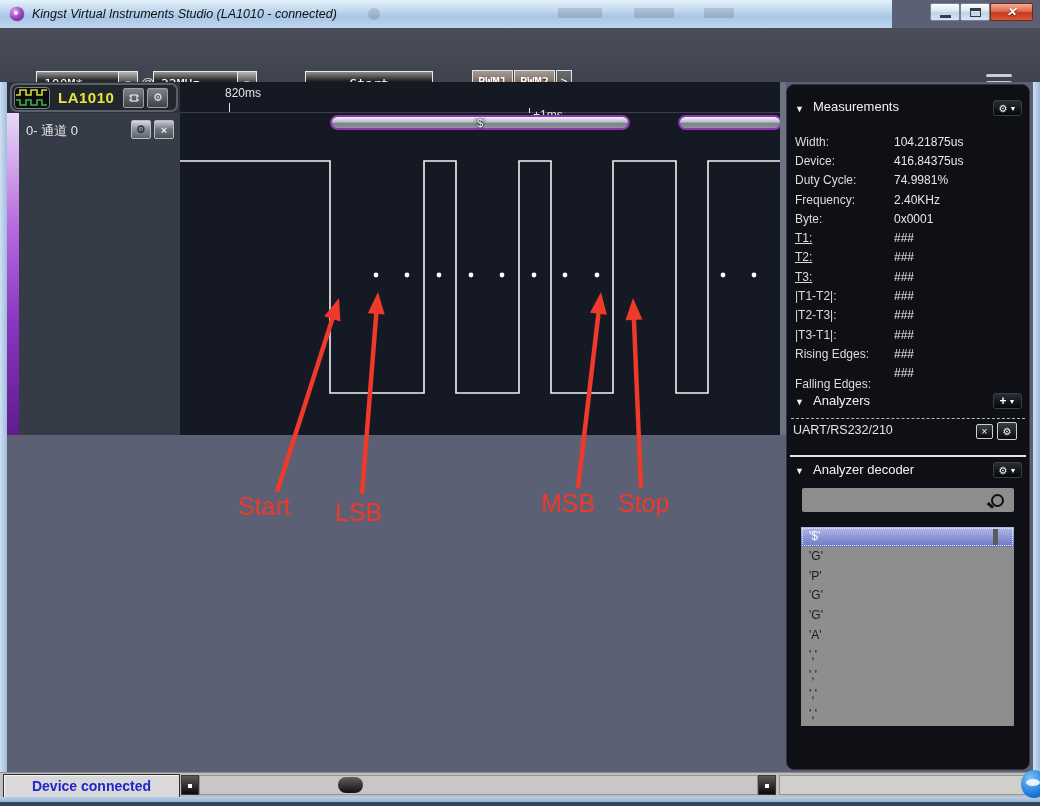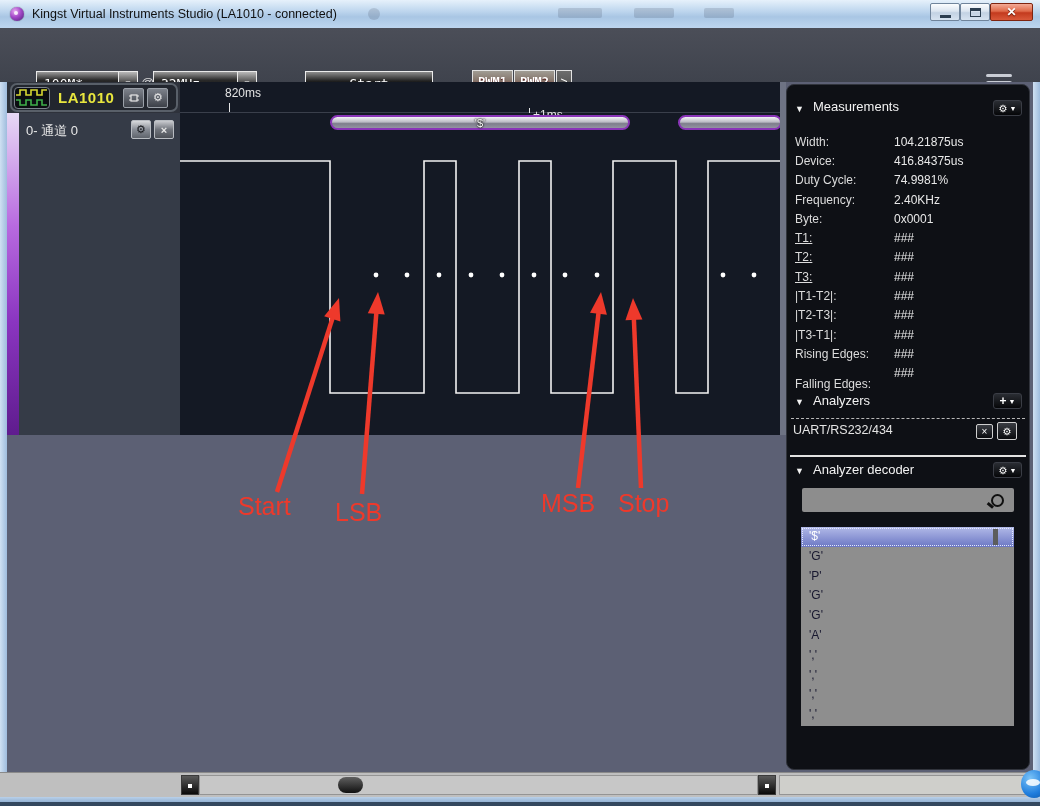--- a/index.html
+++ b/index.html
@@ -1,21 +1,21 @@
 <!DOCTYPE html>
 <html><head>
 <meta charset="utf-8">
 <style>
   html,body{margin:0;padding:0;background:#333;}
   #app{position:relative;width:1040px;height:806px;overflow:hidden;
        font-family:"Liberation Sans",sans-serif;background:#5c6074;-webkit-user-select:none;user-select:none;}
   .abs{position:absolute;}
   
-  #titlebar{left:0;top:0;width:1040px;height:28px;
-    background:linear-gradient(#e6f1fb,#bed6ee 40%,#a9c6e4 60%,#bdd6ef);border-bottom:1px solid #8fa9c6;}
+  #titlebar{left:0;top:0;width:892px;height:28px;
+    background:linear-gradient(#e6f1fb,#bed6ee 40%,#a9c6e4 60%,#bdd6ef);border-bottom:1px solid #8fa9c6;font-style:italic;}
   #app-icon{left:10px;top:7px;width:14px;height:14px;border-radius:50%;
     background:radial-gradient(circle at 35% 30%,#e6a8f0,#a348c8 45%,#4d1d78);box-shadow:0 0 1px #333;}
   #app-icon:after{content:"";position:absolute;left:4px;top:4px;width:4px;height:4px;border-radius:50%;background:#fff;opacity:.85;}
   #title-text{left:32px;top:7px;font-size:12.5px;color:#101010;white-space:nowrap;}
   .wm{opacity:.16;background:#2a3442;border-radius:2px;}
   .winbtn{top:3px;height:18px;border:1px solid #70849b;border-radius:2px;
     display:flex;align-items:center;justify-content:center;box-sizing:border-box;}
   .winbtn.silver{background:linear-gradient(#fcfdfe,#dbe5f0 45%,#c3d2e3 55%,#d7e3f0);}
   #btn-min{left:930px;width:30px;}
   #btn-max{left:960px;width:30px;}
@@ -276,21 +276,21 @@
         <div class="mrow-value" style="top:281px;">###</div>
       </div>
 
       <span class="abs tri" style="left:8px;top:312px;">▼</span>
       <span class="abs sec-title" style="left:26px;top:308px;">Analyzers</span>
       <div class="gearbtn" style="left:206px;top:308px;width:29px;height:16px;">
           <span style="font-size:12px;font-weight:bold;">+</span>
           <span style="font-size:7px;margin-left:2px;">▼</span>
         </div>
       <div id="dash-sep" class="abs"></div>
-      <div id="uart-label" class="abs">UART/RS232/434</div>
+      <div id="uart-label" class="abs">UART/RS232/210</div>
       <div class="smbtn" style="left:189px;top:339px;width:17px;height:15px;">
           <span>×</span>
         </div>
       <div class="smbtn" style="left:210px;top:337px;width:20px;height:18px;">
           <span>⚙</span>
         </div>
       <div id="solid-sep" class="abs"></div>
 
       <span class="abs tri" style="left:8px;top:381px;">▼</span>
       <span class="abs sec-title" style="left:26px;top:377px;">Analyzer decoder</span>
@@ -314,20 +314,23 @@
         <div class="litem">','</div>
         <div class="litem">','</div>
         <div class="litem">','</div>
         <div class="litem">','</div>
       </div>
       <div id="list-thumb" class="abs"></div>
     </div>
   </div>
 
   <div id="statusbar" class="abs">
+    <div id="device-box" class="abs">
+        <span>Device connected</span>
+      </div>
     <div class="abs scrollbtn" style="left:181px;"></div>
     <div id="h-track" class="abs"></div>
     <div id="h-thumb" class="abs"></div>
     <div class="abs scrollbtn" style="left:758px;"></div>
     <div id="right-track" class="abs"></div>
     <div id="corner-icon" class="abs"></div>
   </div>
   <div id="bot-border1" class="abs"></div>
   <div id="bot-border2" class="abs"></div>
 

